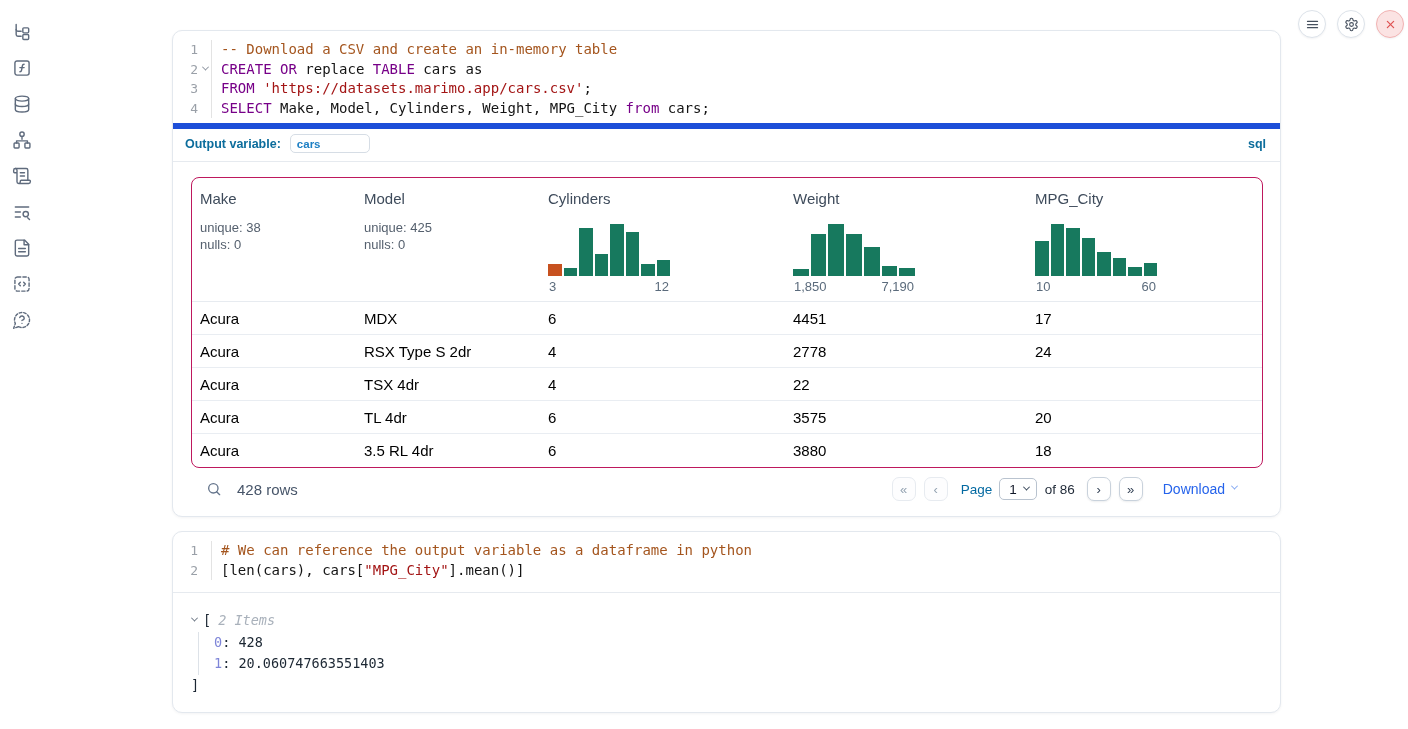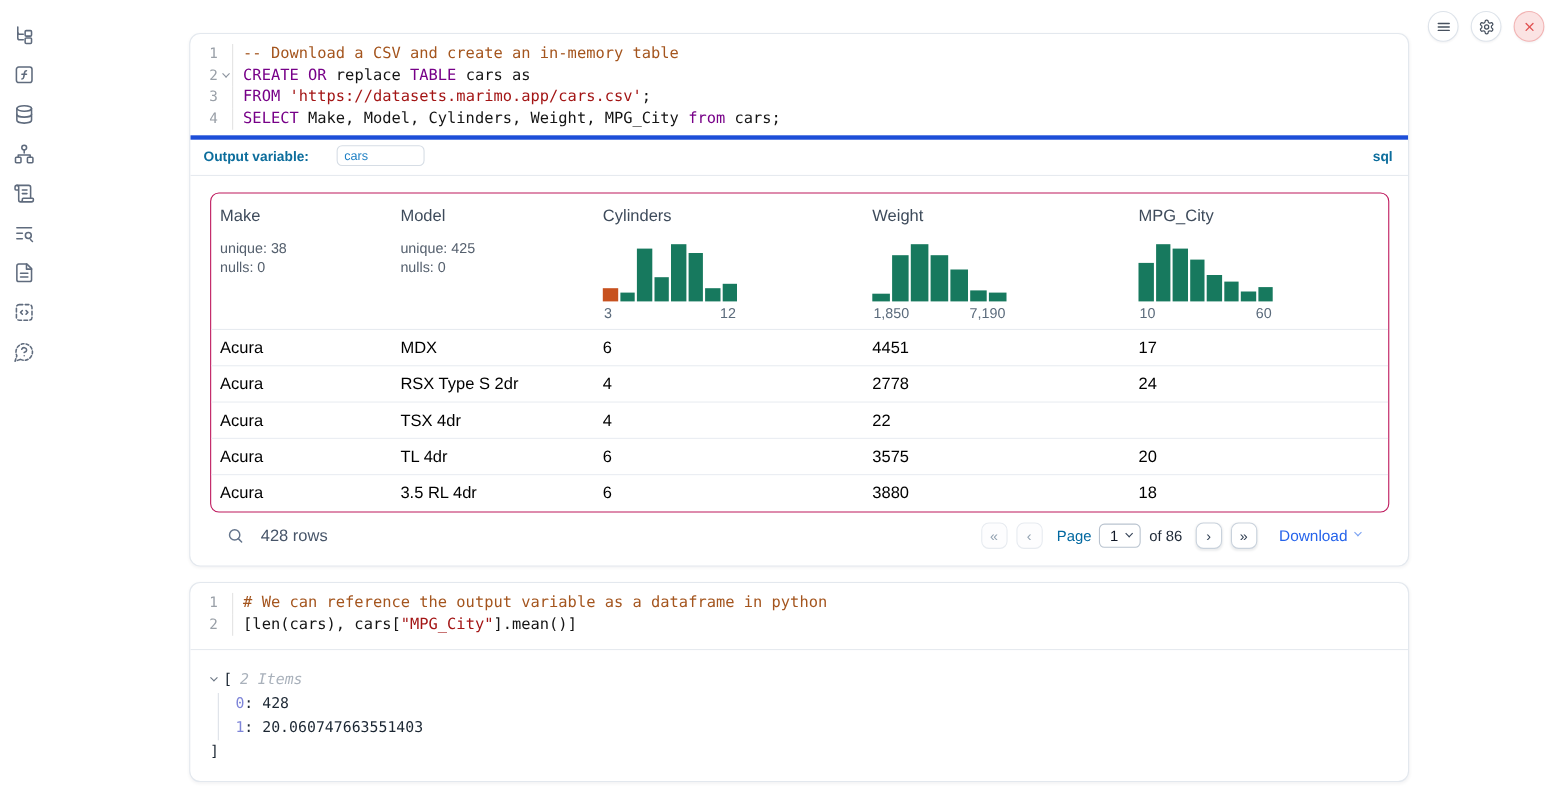--- a/index.html
+++ b/index.html
@@ -38,24 +38,24 @@
   .tok-keyword { color:#770088; }
   .tok-comment { color:#A4551E; }
   .tok-string  { color:#A31515; }
   .tok-plain   { color:#141414; }
 
   .chev { display:inline-block; width:5px; height:5px; border-right:1.5px solid currentColor;
           border-bottom:1.5px solid currentColor; transform:rotate(45deg) translate(-1px,-1px); }
 
   
   .meta-row { display:flex; align-items:center; padding:5px 14px 8px 12px;
-              border-top:4px solid #1d4ed8; border-bottom:1px solid #e6eaef; }
+              border-top:6px solid #1d4ed8; border-bottom:1px solid #e6eaef; }
   .meta-label { font-size:12.5px; font-weight:bold; color:#0C6D9C; }
-  .meta-input { margin-left:25px; width:80px; height:19px; border:1px solid #d6dde5; border-radius:5px;
-                font-family:"Liberation Sans",sans-serif; font-size:11.5px; font-weight:normal;
+  .meta-input { margin-left:9px; width:80px; height:19px; border:1px solid #d6dde5; border-radius:5px;
+                font-family:"Liberation Sans",sans-serif; font-size:11.5px; font-weight:bold;
                 color:#1D7FC4; padding:0 6px; outline:none; }
   .meta-spacer { flex:1; }
   .meta-lang { font-size:12.5px; font-weight:bold; color:#0C6D9C; }
 
   
   .output-area { padding:15px 17px 0 18px; }
   .data-table { border:1px solid #be185d; border-radius:8px; overflow:hidden; }
   .t-head { display:grid; grid-template-columns:164px 184px 245px 242px 1fr;
             border-bottom:1px solid #e7ebf0; padding:12px 0 7px 0; }
   .t-col { padding-left:8px; }

